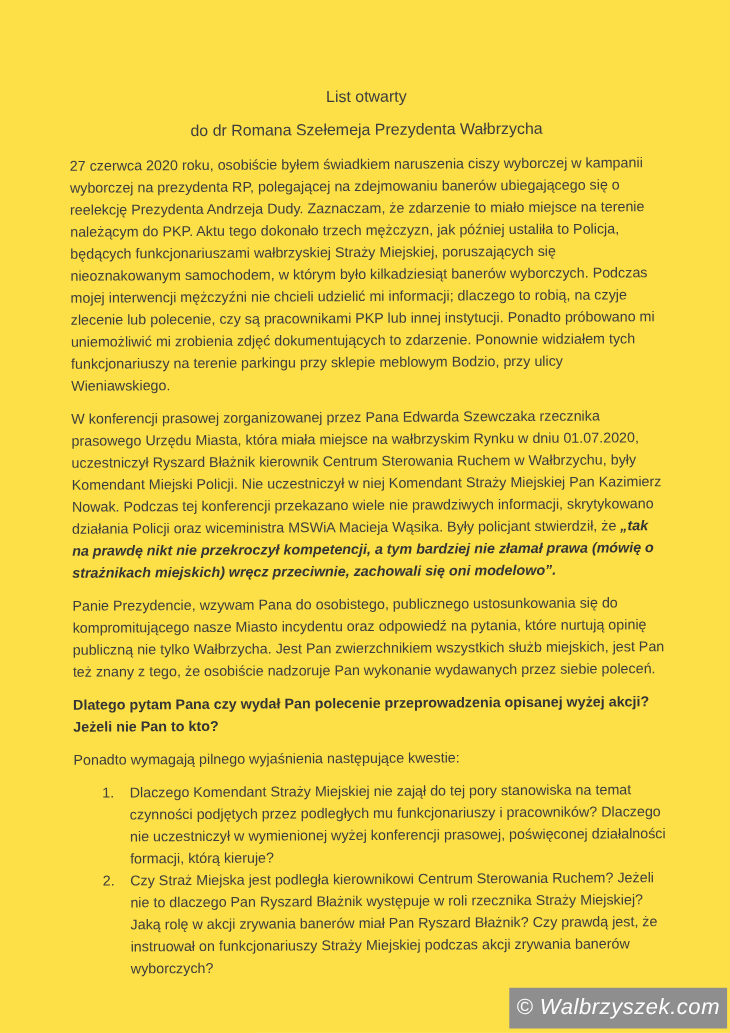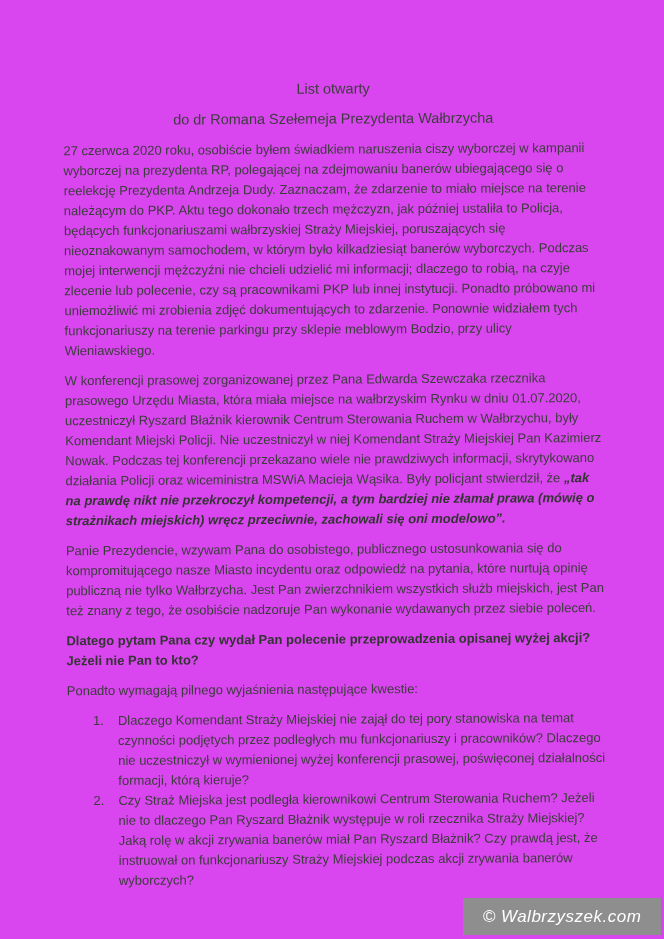--- a/index.html
+++ b/index.html
@@ -5,21 +5,21 @@
   html, body { margin: 0; padding: 0; }
   body {
     width: 664px; height: 939px;
     background: #ffffff;
     position: relative;
     overflow: hidden;
     font-family: "Liberation Sans", "DejaVu Sans", sans-serif;
   }
   .scan-page {
     position: absolute; inset: 0;
-    background: #d946ef;
+    background: #fde047;
   }
   .letter {
     position: absolute;
     left: 63px; top: 80px;
     width: 540px;
     color: #3d3d3d;
     font-size: 13px;
     line-height: 20px;
     transform: rotate(-0.35deg);
     transform-origin: 40px 0;
@@ -45,21 +45,21 @@
   .question-item { display: flex; margin: 0; }
   .question-number { flex: 0 0 25px; width: 25px; }
   .question-text { flex: 1; }
   .watermark {
     position: absolute;
     left: 463px; top: 898px;
     width: 198px; height: 37px;
     background: #8e8e8e;
     color: #ffffff;
     font-style: italic;
-    font-size: 17px;
+    font-size: 20px;
     letter-spacing: 0.5px;
     display: flex;
     align-items: center;
     justify-content: center;
   }
 </style>
 </head>
 <body>
 
 <div class="scan-page">

